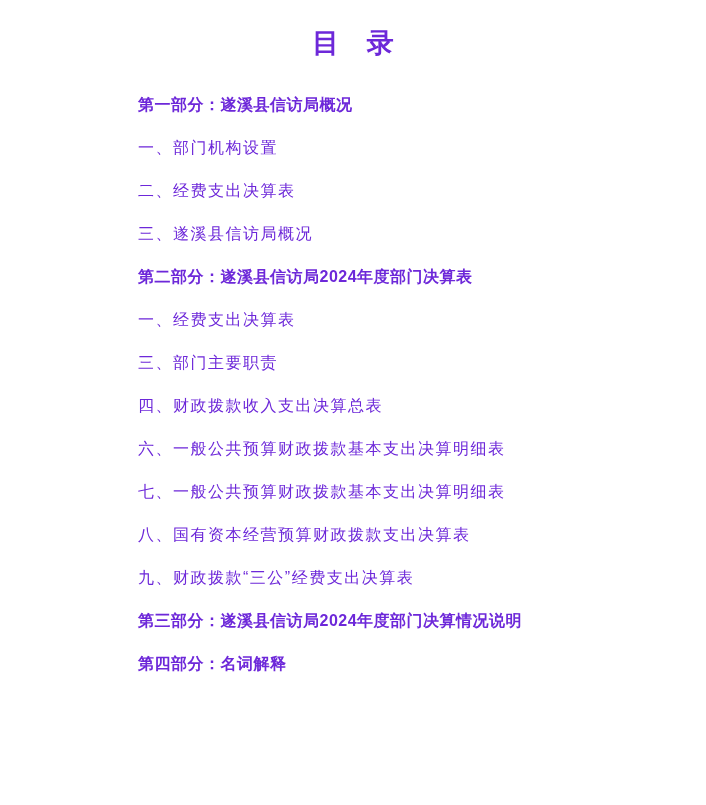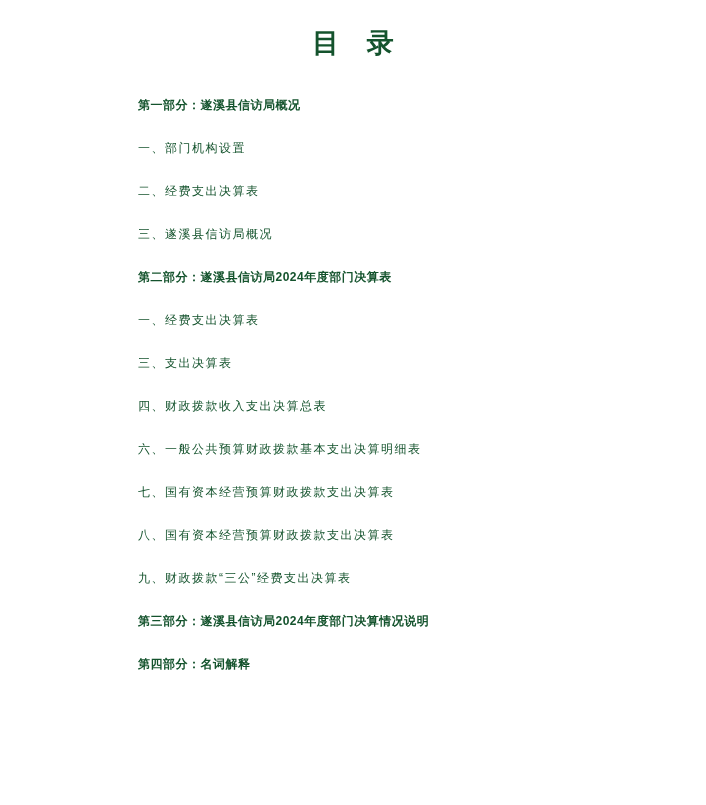--- a/index.html
+++ b/index.html
@@ -4,42 +4,42 @@
 <style>
   * { margin: 0; padding: 0; box-sizing: border-box; }
   html, body {
     background: #ffffff;
   }
   .page {
     position: relative;
     width: 706px;
     height: 696px;
     background: #ffffff;
-    color: #14532d;
+    color: #6d28d9;
     font-family: "Liberation Sans", "DejaVu Sans", sans-serif;
     overflow: hidden;
   }
   .doc-title {
     padding-top: 27px;
     height: 64px;
     text-align: center;
     font-size: 27px;
     line-height: 32px;
     font-weight: bold;
     letter-spacing: 10px;
     
     padding-left: 10px;
   }
   .toc {
     margin-top: 30px;
     padding-left: 138px;
     padding-right: 36px;
   }
   .entry {
-    font-size: 12px;
+    font-size: 16px;
     line-height: 22px;
     margin-bottom: 21px;
     letter-spacing: 1.5px;
     white-space: nowrap;
   }
   .entry.section {
     font-weight: bold;
     letter-spacing: 0.5px;
   }
 </style>
@@ -50,23 +50,23 @@
 
   <div class="doc-title">目 录</div>
 
   <div class="toc">
     <div class="entry section">第一部分：遂溪县信访局概况</div>
     <div class="entry">一、部门机构设置</div>
     <div class="entry">二、经费支出决算表</div>
     <div class="entry">三、遂溪县信访局概况</div>
     <div class="entry section">第二部分：遂溪县信访局2024年度部门决算表</div>
     <div class="entry">一、经费支出决算表</div>
-    <div class="entry">三、支出决算表</div>
+    <div class="entry">三、部门主要职责</div>
     <div class="entry">四、财政拨款收入支出决算总表</div>
     <div class="entry">六、一般公共预算财政拨款基本支出决算明细表</div>
-    <div class="entry">七、国有资本经营预算财政拨款支出决算表</div>
+    <div class="entry">七、一般公共预算财政拨款基本支出决算明细表</div>
     <div class="entry">八、国有资本经营预算财政拨款支出决算表</div>
     <div class="entry">九、财政拨款“三公”经费支出决算表</div>
     <div class="entry section">第三部分：遂溪县信访局2024年度部门决算情况说明</div>
     <div class="entry section">第四部分：名词解释</div>
   </div>
 
 </div>
 
 </body></html>

